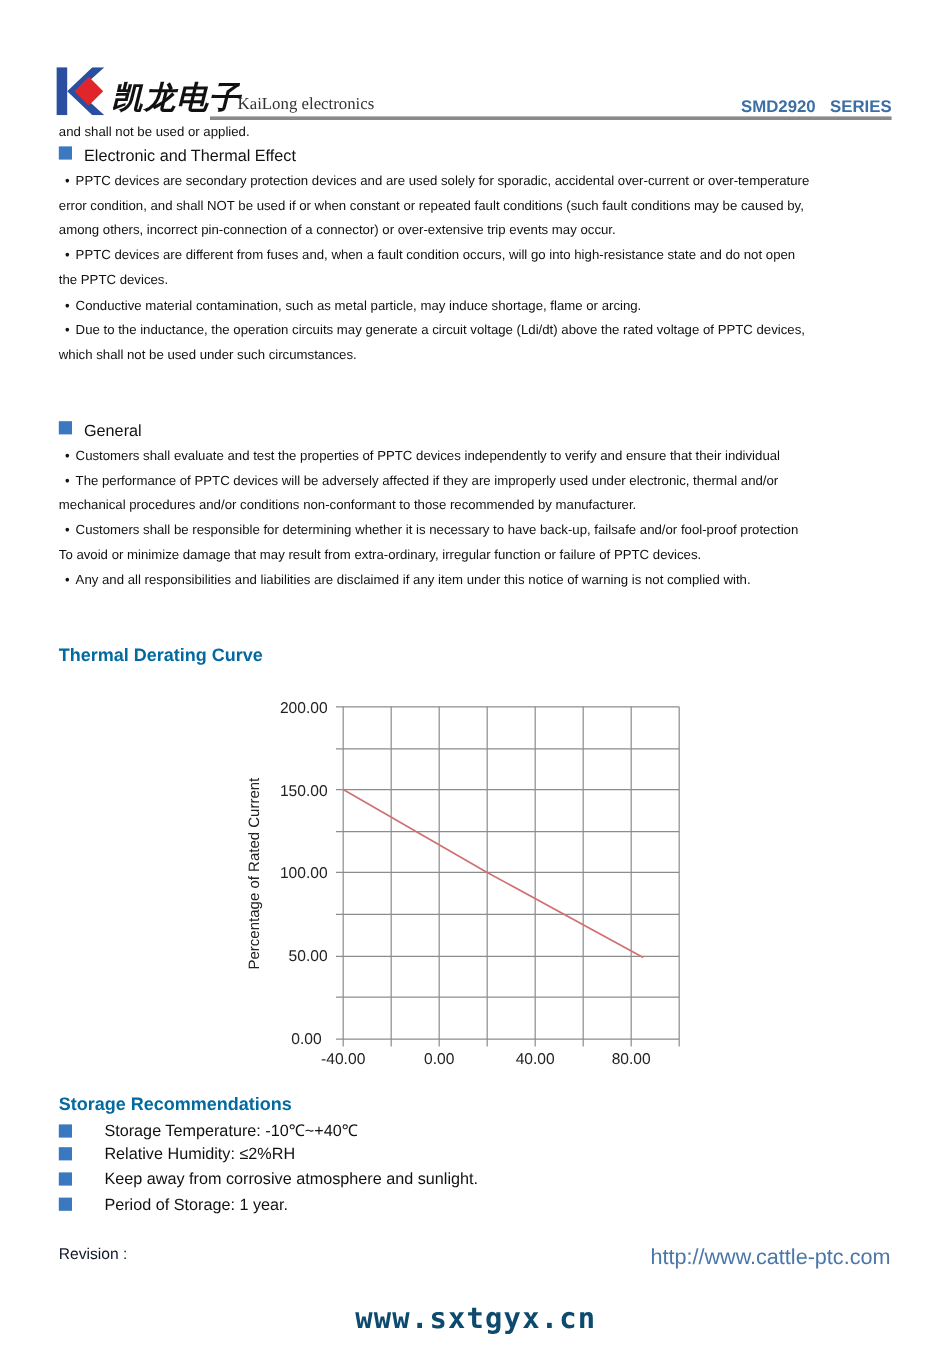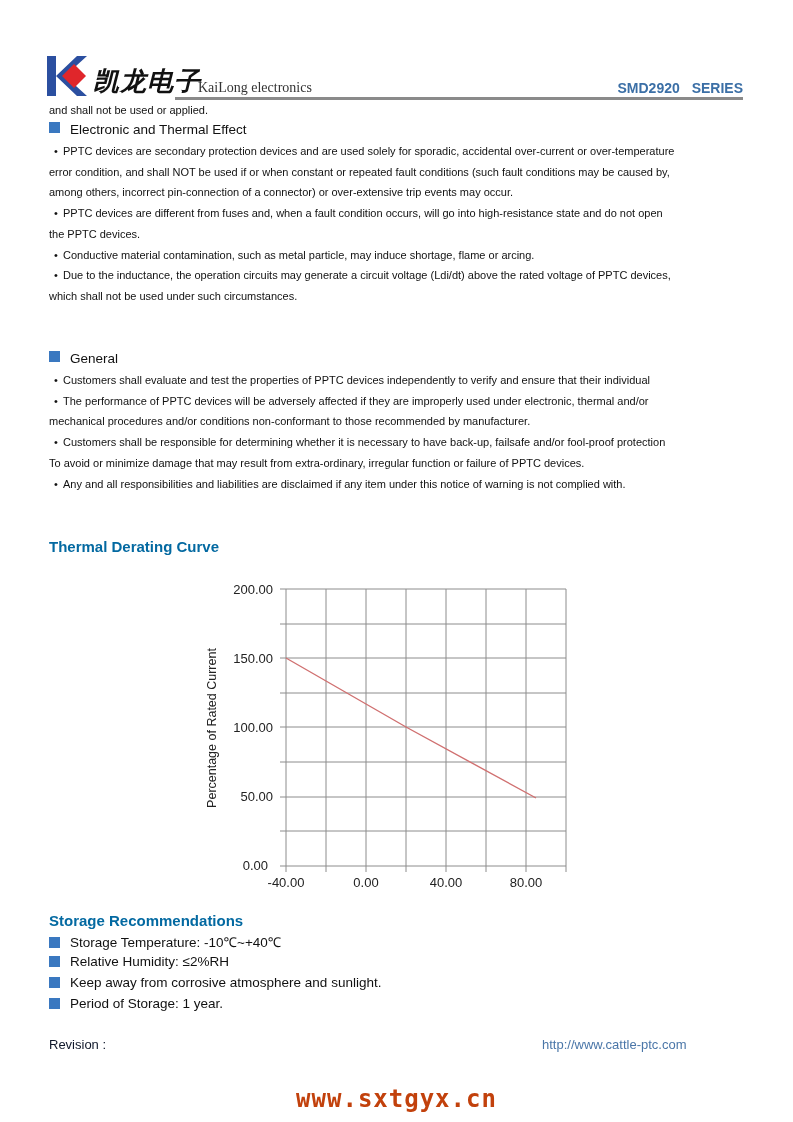--- a/index.html
+++ b/index.html
@@ -20,27 +20,27 @@
   .sec-head { left: 49px; font-size: 13.5px; color: #111; display: flex; }
   .sq { display: inline-block; width: 11px; height: 11px; background: #3a78c0; margin-right: 10px; }
   .bullet-line { margin: 0; }
   .dot { display: inline-block; width: 14px; text-align: center; }
 
   .blue-title { left: 49px; font-weight: bold; font-size: 15px; color: #0369a1; text-align: center; }
 
   
   .chart { left: 200px; top: 575px; width: 380px; height: 320px; }
 
-  .store-item { left: 49px; font-size: 13.5px; display: flex; align-items: center; }
+  .store-item { left: 49px; font-size: 13.5px; display: flex; align-items: center; gap: 17px; }
 
   .footer-left { left: 49px; top: 1037px; font-size: 13px; color: #0f172a; }
-  .footer-right { left: 542px; top: 1037px; font-size: 13px; color: #4a76a8; }
+  .footer-right { left: 542px; top: 1037px; font-size: 18px; color: #4a76a8; }
   .watermark { left: 0; width: 793px; top: 1085px; text-align: center;
                font-family: "DejaVu Sans Mono", monospace; font-weight: bold;
-               font-size: 24px; color: #c2410c; letter-spacing: 1px; }
+               font-size: 24px; color: #0c4a6e; letter-spacing: 1px; }
 </style>
 </head>
 <body>
 
 <svg class="abs logo-k" viewBox="0 0 40 40">
   <rect x="0" y="0" width="9" height="40" fill="#2b4fa0"></rect>
   <polygon points="9,20 30,0 40,0 18,20 40,40 30,40" fill="#2b4fa0"></polygon>
   <polygon points="15,20 27,8 39,20 27,32" fill="#e0262b"></polygon>
 </svg>
 <div class="abs logo-cn">凯龙电子</div>

